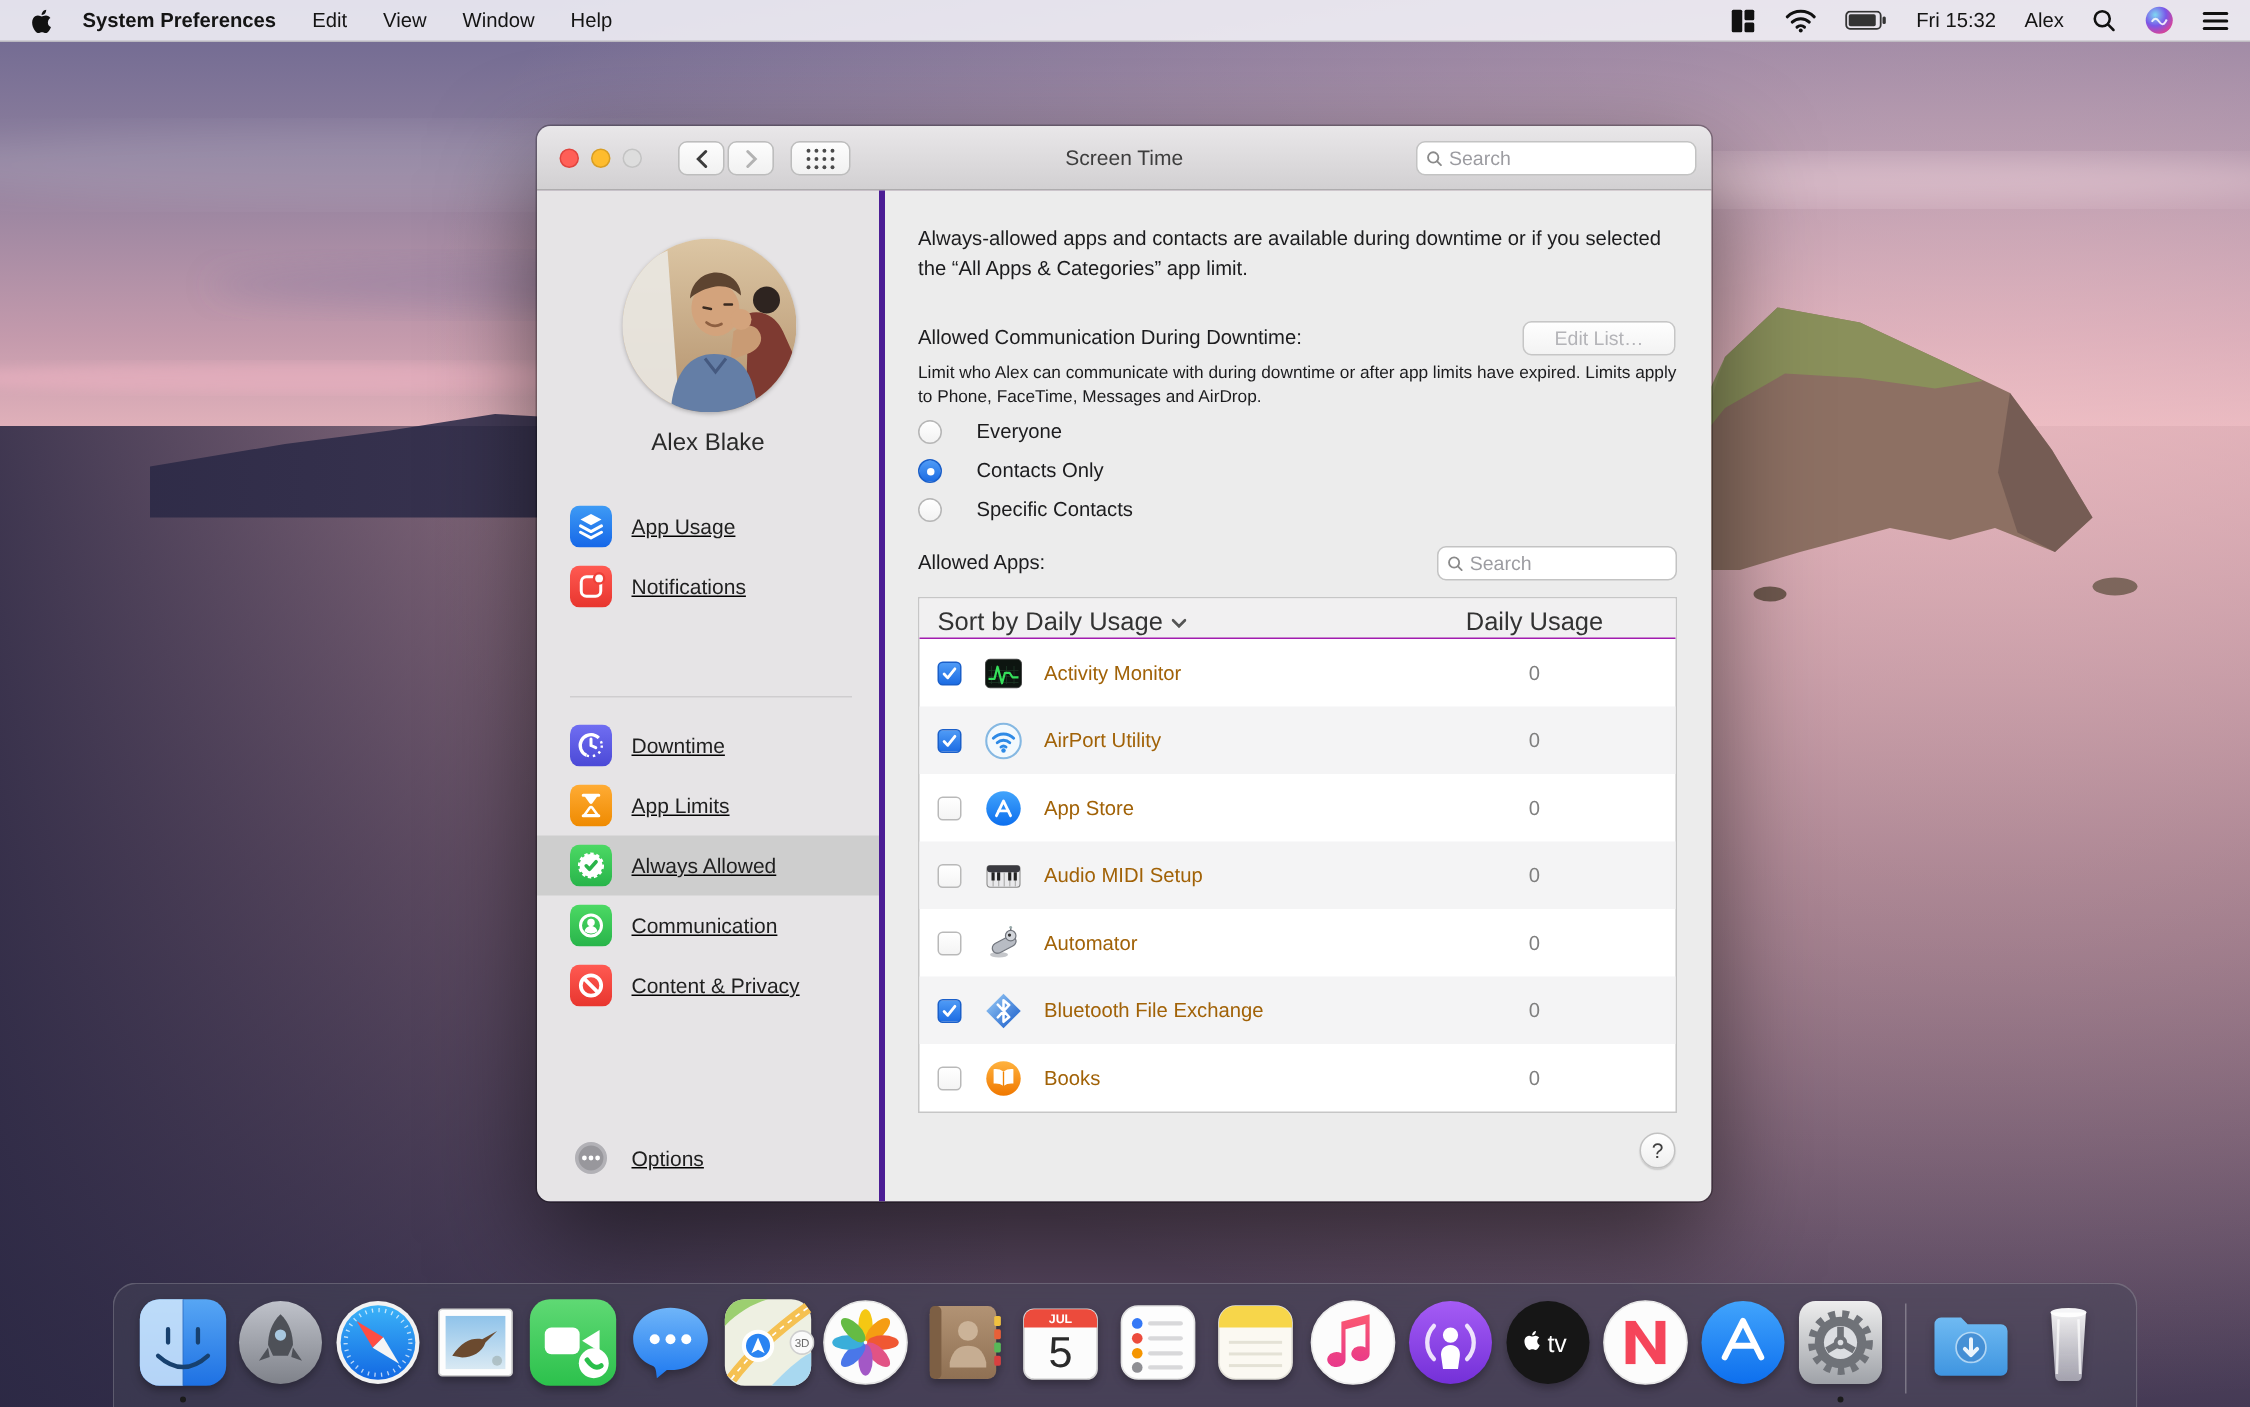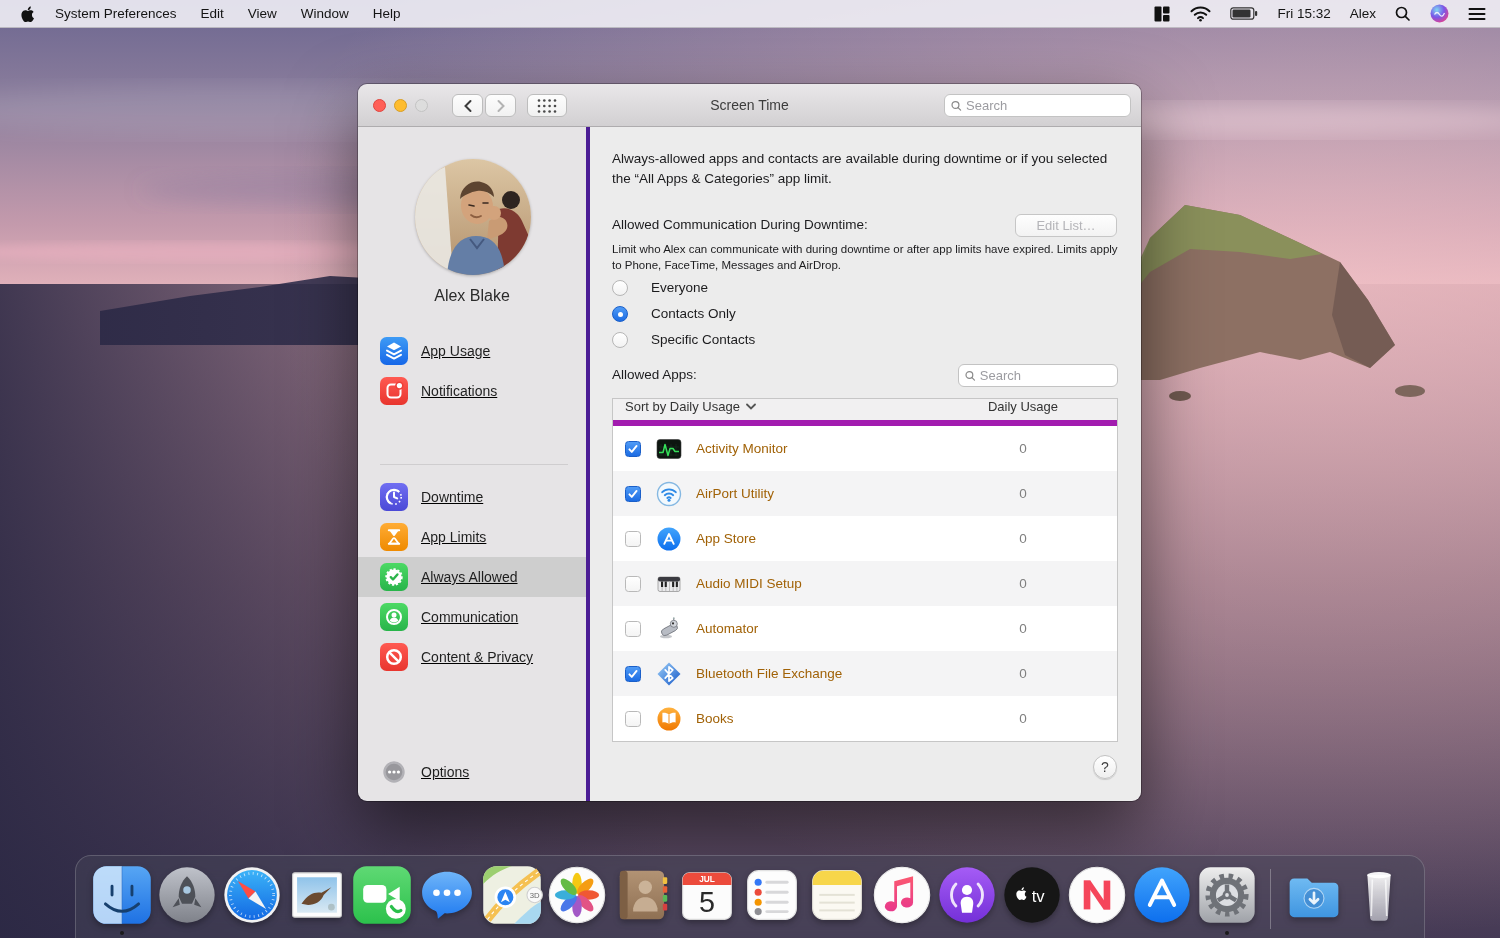--- a/index.html
+++ b/index.html
@@ -5,21 +5,21 @@
   * { margin:0; padding:0; box-sizing:border-box; }
   html,body { width:1500px; height:938px; overflow:hidden; font-family:"Liberation Sans",sans-serif; }
   #desktop { position:relative; width:1500px; height:938px; overflow:hidden; background:#6c6690; }
   #wallpaper { position:absolute; inset:0; }
 
   
   #menubar { position:absolute; top:0; left:0; right:0; height:28px;
     background:rgba(243,241,247,0.88); border-bottom:1px solid rgba(0,0,0,0.18);
     display:flex; align-items:center; font-size:13.5px; color:#141414; z-index:50; }
   #menubar .left { display:flex; align-items:center; gap:24px; padding-left:20px; }
-  #menubar .appname { font-weight:normal; margin-left:-4px; }
+  #menubar .appname { font-weight:bold; margin-left:-4px; }
   #menubar .right { margin-left:auto; display:flex; align-items:center; gap:19px; padding-right:14px; }
   .mb-item { cursor:default; }
   .mb-ico { display:flex; align-items:center; }
 
   
   #win { position:absolute; left:358px; top:84px; width:783px; height:717px;
     border-radius:9px; overflow:hidden;
     box-shadow:0 0 0 1px rgba(0,0,0,0.28), 0 28px 70px rgba(0,0,0,0.55); z-index:10; }
   #titlebar { position:relative; height:43px;
     background:linear-gradient(#e9e7e9,#d2d0d2); border-bottom:1px solid #aeacae; }
@@ -73,22 +73,22 @@
   .radio.on { background:linear-gradient(#4f9bf6,#1c6ce3); border:1px solid #1a5fc9; }
   .radio.on::after { content:""; position:absolute; left:4.5px; top:4.5px; width:5px; height:5px;
     border-radius:50%; background:#fff; }
   #allowed-apps-label { position:absolute; top:240px; left:22px; }
   #apps-search { position:absolute; top:237px; right:23px; width:160px; height:23px;
     background:#fff; border:1px solid #c3c3c3; border-radius:6px;
     display:flex; align-items:center; padding-left:6px; gap:4px; }
 
   #apps-table { position:absolute; top:271px; left:22px; width:506px;
     background:#fff; border:1px solid #c6c6c6; }
-  #apps-table .thead { height:27px; background:#f1f0f1; border-bottom:6px solid #a21caf;
-    display:flex; align-items:flex-start; position:relative; font-size:13px; color:#333; }
+  #apps-table .thead { height:27px; background:#f1f0f1; border-bottom:1px solid #a21caf;
+    display:flex; align-items:flex-end; position:relative; font-size:17px; color:#333; }
   .sort-header { display:flex; align-items:center; gap:6px; padding-left:12px; }
   .usage-header { position:absolute; left:355px; width:110px; text-align:center; }
   .app-row { height:45px; display:flex; align-items:center; position:relative; }
   .app-row.alt { background:#f4f4f5; }
   .checkbox { width:16px; height:16px; margin-left:12px; border-radius:3.5px;
     background:linear-gradient(#fff,#f4f4f4); border:1px solid #b9b9b9; flex:0 0 16px;
     display:flex; align-items:center; justify-content:center; }
   .checkbox.on { background:linear-gradient(#4f9bf6,#1c6ce3); border:1px solid #1a5fc9; }
   .app-ico { width:26px; height:26px; margin-left:15px; flex:0 0 26px; }
   .app-name { margin-left:14px; font-size:13.5px; color:#a16207; }

